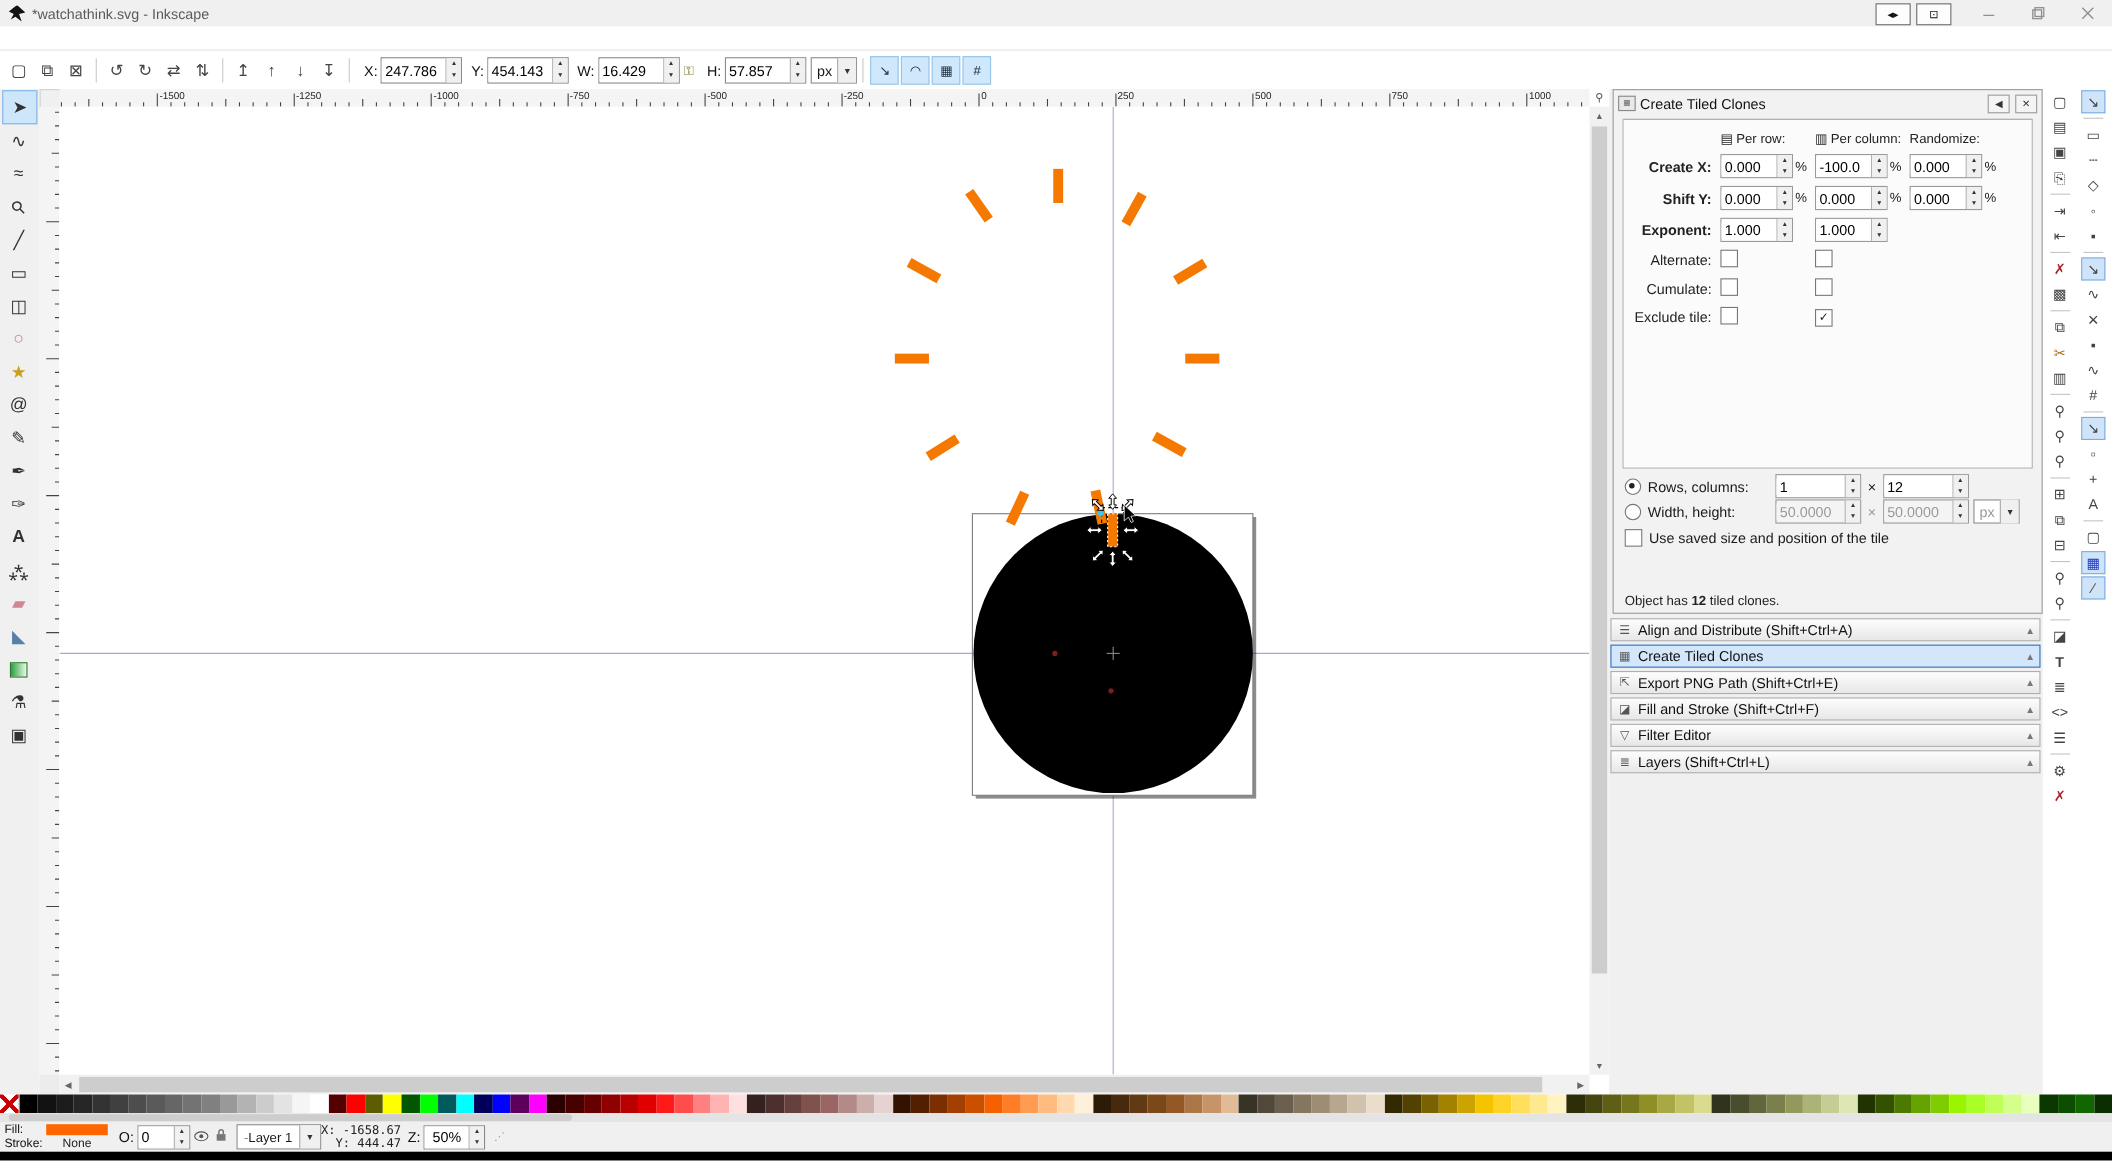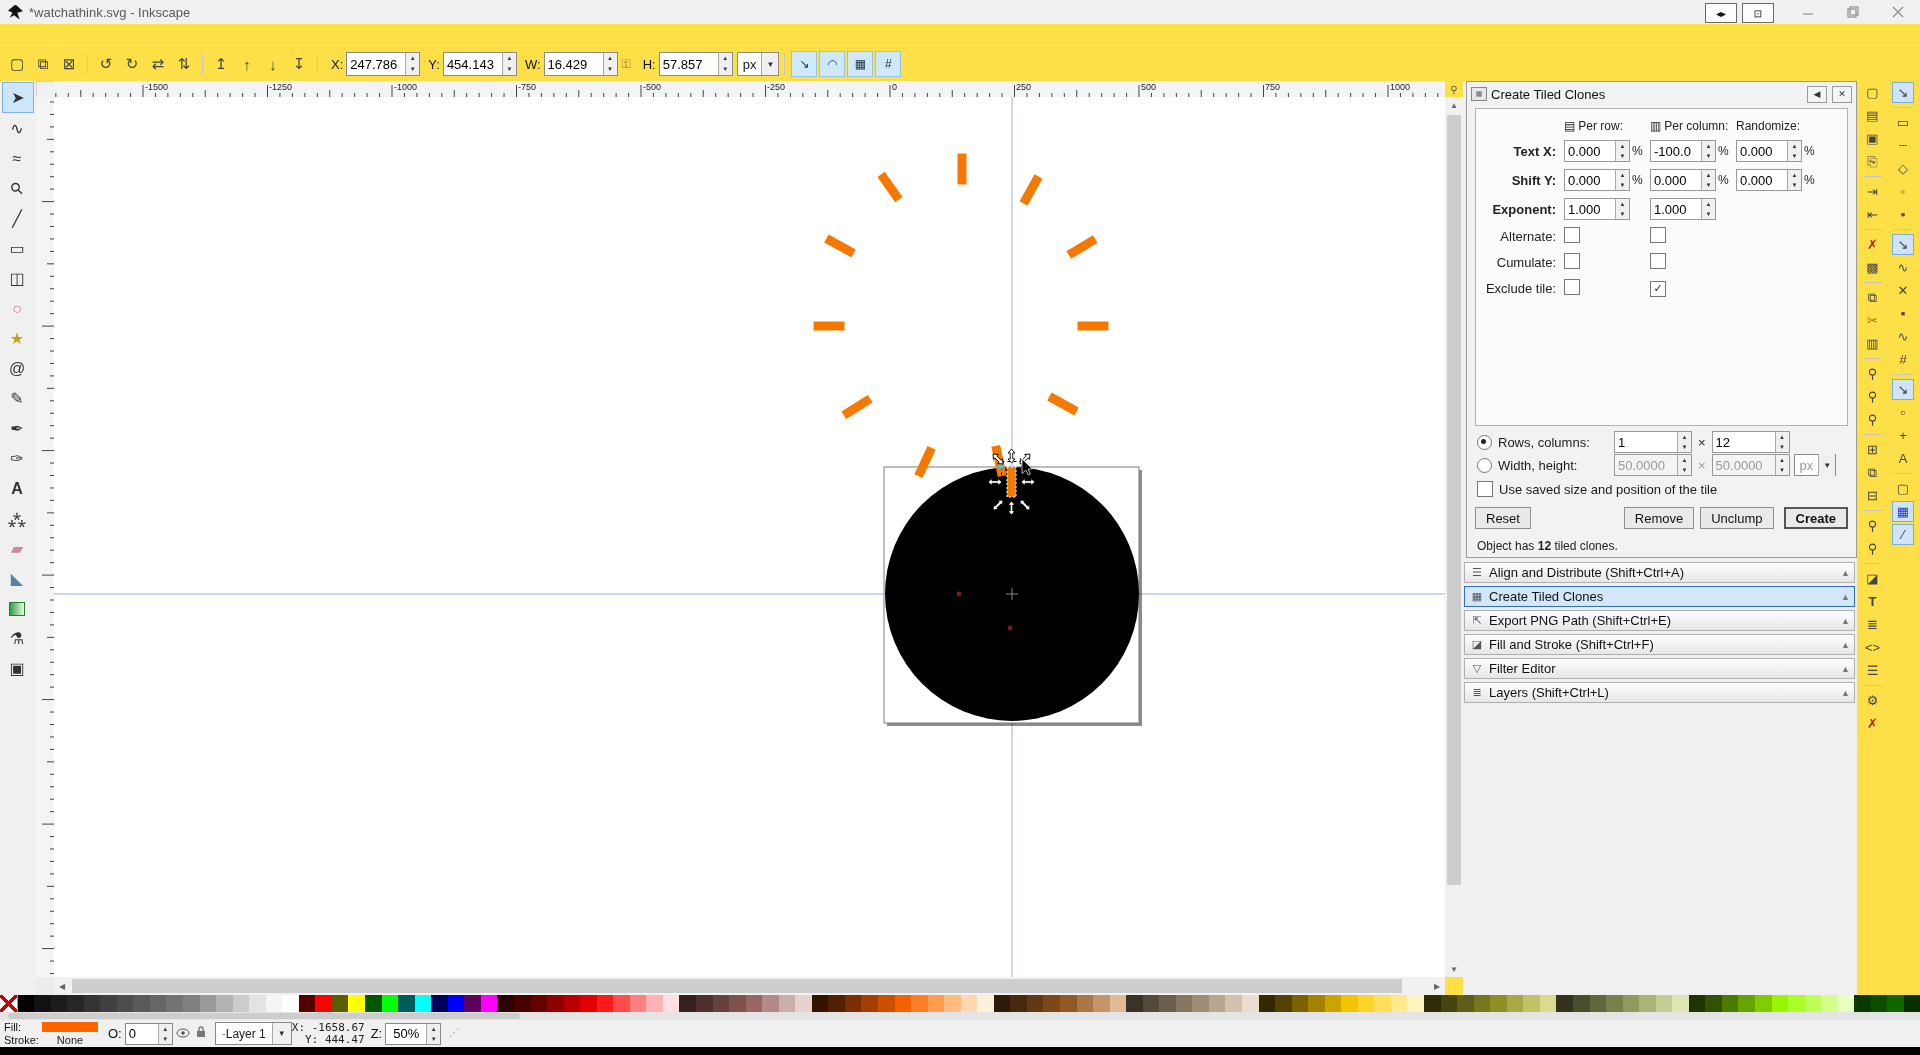--- a/index.html
+++ b/index.html
@@ -1,16 +1,16 @@
 <!DOCTYPE html>
 <html><head>
 <meta charset="utf-8">
 <style>
   html,body{margin:0;padding:0;background:#444;}
-  .win{position:relative;width:1920px;height:1055px;background:#fde047;overflow:hidden;
+  .win{position:relative;width:1920px;height:1055px;background:#ffffff;overflow:hidden;
        font-family:"Liberation Sans",sans-serif;font-size:13px;color:#1a1a1a;}
   
   .titlebar{position:absolute;left:0;top:0;right:0;height:24px;background:#f0f0f0;display:flex;align-items:center;}
   .app-logo{width:15px;height:15px;margin:0 6px 0 8px;background:#111;
             clip-path:polygon(50% 0,100% 45%,62% 55%,78% 100%,40% 72%,12% 88%,30% 55%,0 40%);}
   .title-text{color:#5a5a5a;font-size:13px;}
   .tb-extras{position:absolute;left:1705px;top:3px;display:flex;gap:5px;}
   .tb-extra{width:30px;height:18px;border:1px solid #6a6a6a;background:#fdfdfd;font-size:10px;
             display:flex;align-items:center;justify-content:center;color:#111;}
   .win-btns{position:absolute;right:0;top:0;display:flex;}
@@ -549,21 +549,21 @@
               <span>▤</span>
               <span>Per row:</span>
             </div>
             <div class="hdr">
               <span>▥</span>
               <span>Per column:</span>
             </div>
             <div class="hdr">
               <span>Randomize:</span>
             </div>
-            <div class="rowlab">Text X:</div>
+            <div class="rowlab">Create X:</div>
             <div>
               <span class="minifield">
                 <span class="box">
                   <input value="0.000" style="">
                   <span class="spin">
                     <span>▲</span>
                     <span>▼</span>
                   </span>
                 </span>
                 <span class="pct">%</span>
@@ -719,27 +719,20 @@
             <span>px</span>
             <span class="dd">▼</span>
           </span>
       </div>
 
       <div class="lowrow" style="top:399px">
         <span class="cb"></span>
         <span class="lab">Use saved size and position of the tile</span>
       </div>
 
-      <div style="position:absolute;left:8px;right:8px;top:425px;display:flex;align-items:center">
-        <button class="btn">Reset</button>
-        <span style="flex:1"></span>
-        <button class="btn" style="margin-right:6px">Remove</button>
-        <button class="btn" style="margin-right:10px">Unclump</button>
-        <button class="btn def">Create</button>
-      </div>
       <div class="clone-status" id="clone-status"><span>Object has </span><span style="font-weight: bold;">12</span><span> tiled clones.</span></div>
     </div>
 
     <div class="dockbars" id="dockbars">
         <div class="dockbar">
           <span class="dbi">☰</span>
           <span>Align and Distribute (Shift+Ctrl+A)</span>
           <span class="arrow">▲</span>
         </div>
         <div class="dockbar active">

